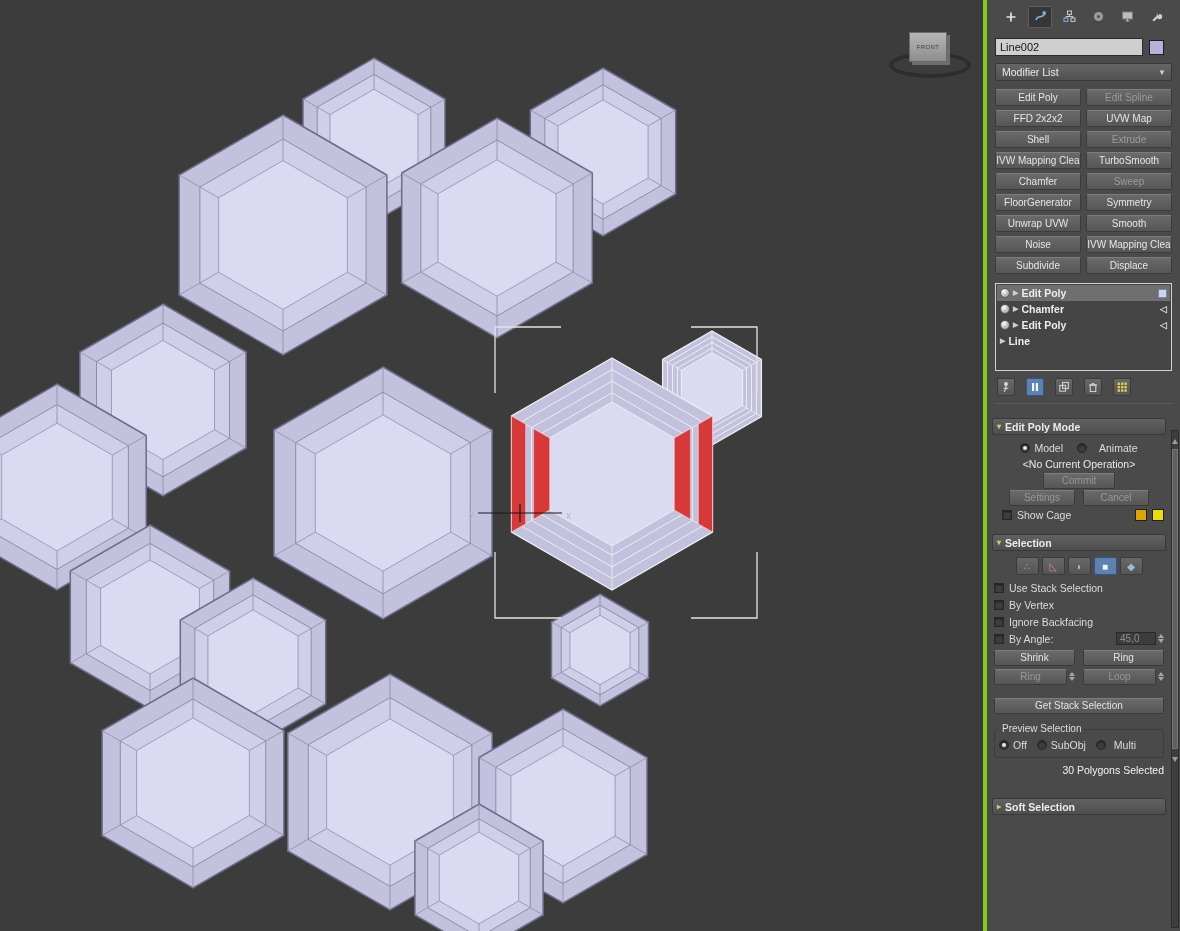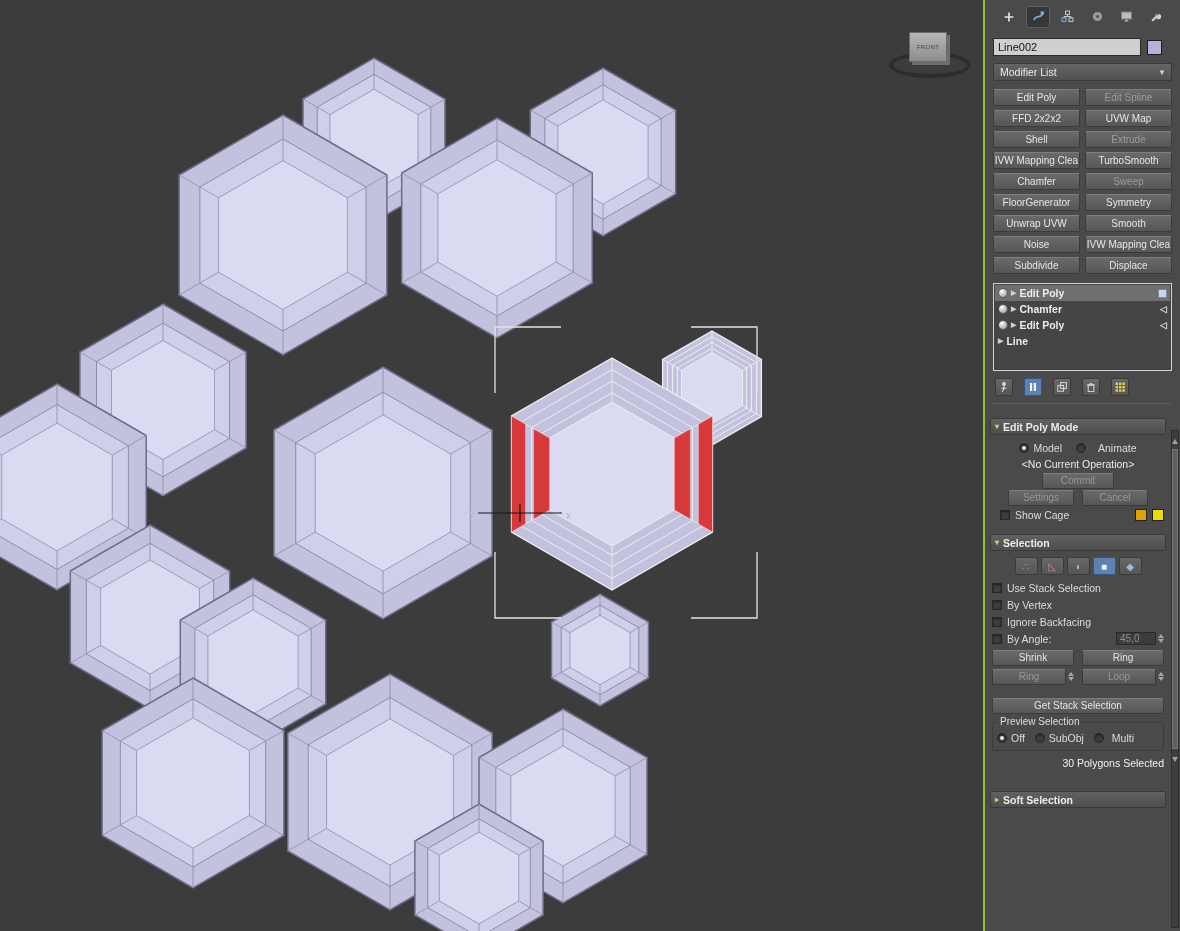--- a/index.html
+++ b/index.html
@@ -13,21 +13,21 @@
   .viewcube{position:absolute;left:885px;top:26px;width:84px;height:56px}
   .vc-ring{position:absolute;left:4px;top:26px;width:74px;height:18px;border-radius:50%;
            border:4px solid #2b2b2b;opacity:.9}
   .vc-face{position:absolute;left:24px;top:6px;width:36px;height:28px;
            background:linear-gradient(#b7b7b7,#8d8d8d);border:1px solid #6a6a6a;
            box-shadow:3px 3px 0 #6e6e6e;display:flex;align-items:center;justify-content:center;
            font-size:6px;color:#404040;letter-spacing:.4px}
 
   
   .panel{position:absolute;left:983px;top:0;width:197px;height:931px;background:#4a4a4a;
-         border-left:2px solid #84cc16;box-sizing:border-box;color:#dcdcdc}
+         border-left:4px solid #84cc16;box-sizing:border-box;color:#dcdcdc}
   .panel *{box-sizing:border-box}
 
   .tabs{display:flex;align-items:center;justify-content:space-between;padding:5px 12px 2px;height:30px}
   .tab{width:24px;height:22px;display:flex;align-items:center;justify-content:center;border-radius:2px}
   .tab.active{background:#373737;border:1px solid #5d5d5d}
 
   .namerow{display:flex;align-items:center;gap:6px;padding:8px 8px 2px}
   .objname{width:148px;height:18px;background:#cfcfcf;border:1px solid #2b2b2b;
            font-family:"Liberation Sans",sans-serif;font-size:11px;padding:0 4px;color:#141414}
   .swatch{width:15px;height:15px;border:1px solid #1e1e1e}
@@ -90,21 +90,21 @@
 
   .sorow{display:flex;gap:3px;justify-content:center;padding:2px 0 4px}
   .soicon{width:23px;height:18px;display:flex;align-items:center;justify-content:center;
           background:linear-gradient(#686868,#555555);border:1px solid #3b3b3b;border-radius:2px;
           font-size:10px;color:#d08b8b}
   .soicon.active{background:#5d81b0;border-color:#35577d;color:#eaf2fa}
   .soicon.blue{color:#97bcd8}
 
   .cage-sw{width:12px;height:12px;border:1px solid #1f1f1f;flex:none}
 
-  .pgroup{border:1px solid #3d3d3d;border-radius:2px;margin-top:8px;padding:8px 4px 5px;position:relative}
+  .pgroup{border:1px solid #3d3d3d;border-radius:2px;margin-top:15px;padding:8px 4px 5px;position:relative}
   .ptitle{position:absolute;top:-7px;left:4px;background:#4a4a4a;padding:0 3px;font-size:10px;color:#dedede}
   .status{text-align:right;margin-top:6px;font-size:10.5px;color:#f2f2f2}
 
   .soft{margin-top:16px}
 
   .pscroll{position:absolute;right:1px;top:430px;bottom:3px;width:8px;background:#3e3e3e;
            border:1px solid #2d2d2d}
   .pthumb{position:absolute;left:0;right:0;top:18px;height:300px;background:#5f5f5f;border:1px solid #787878}
   .ptri{position:absolute;left:0;width:0;height:0;border-left:3px solid transparent;border-right:3px solid transparent}
   .ptri.up{top:8px;border-bottom:5px solid #9d9d9d}

